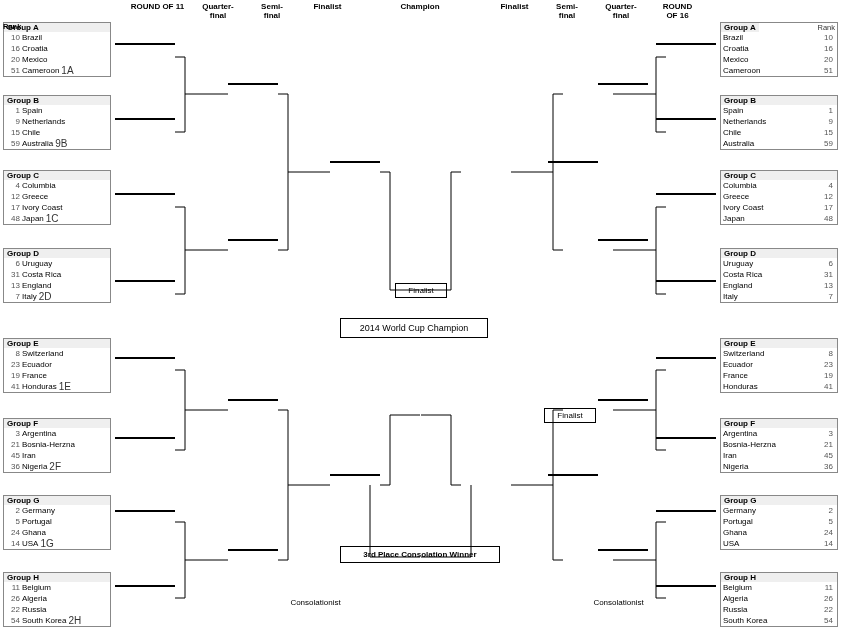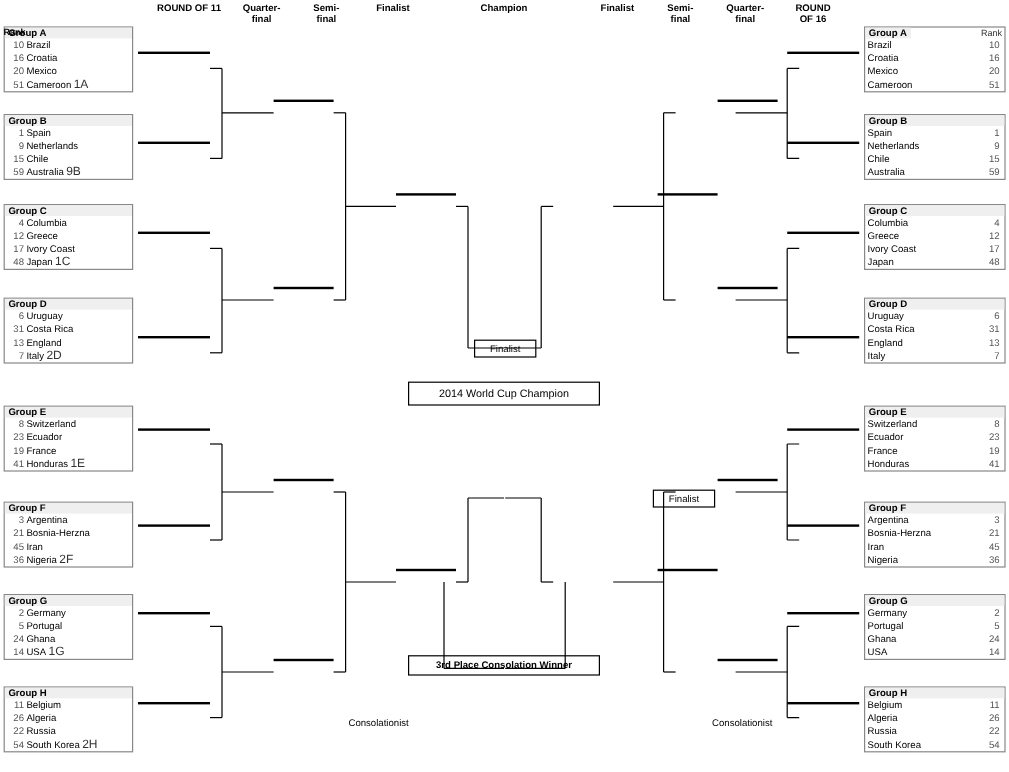--- a/index.html
+++ b/index.html
@@ -709,21 +709,21 @@
         <span style="font-size:8px;"></span>
       </div>
     <div class="grp-team-row">
         <span style="font-size:8px;"></span>
       </div>
   </div>
 
   <div style="position:absolute;left:395px;top:283px;width:52px;border:1px solid #000;text-align:center;font-size:8px;padding:2px;">Finalist</div>
   <div style="position:absolute;right:245px;top:408px;width:52px;border:1px solid #000;text-align:center;font-size:8px;padding:2px;">Finalist</div>
 
-  <div style="position:absolute;left:340px;top:318px;width:160px;border:1px solid #000;text-align:center;font-size:9px;padding:4px 2px;">
+  <div style="position:absolute;left:340px;top:318px;width:148px;border:1px solid #000;text-align:center;font-size:9px;padding:4px 2px;">
     <span>2014 World Cup Champion</span>
   </div>
 
   <div style="position:absolute;left:340px;top:546px;width:160px;border:1px solid #000;text-align:center;font-size:8px;padding:3px 2px;font-weight:bold;">
     <span>3rd Place Consolation Winner</span>
   </div>
 
   <div style="position:absolute;left:278px;top:598px;width:75px;text-align:center;font-size:8px;">Consolationist</div>
   <div style="position:absolute;right:185px;top:598px;width:75px;text-align:center;font-size:8px;">Consolationist</div>
 

